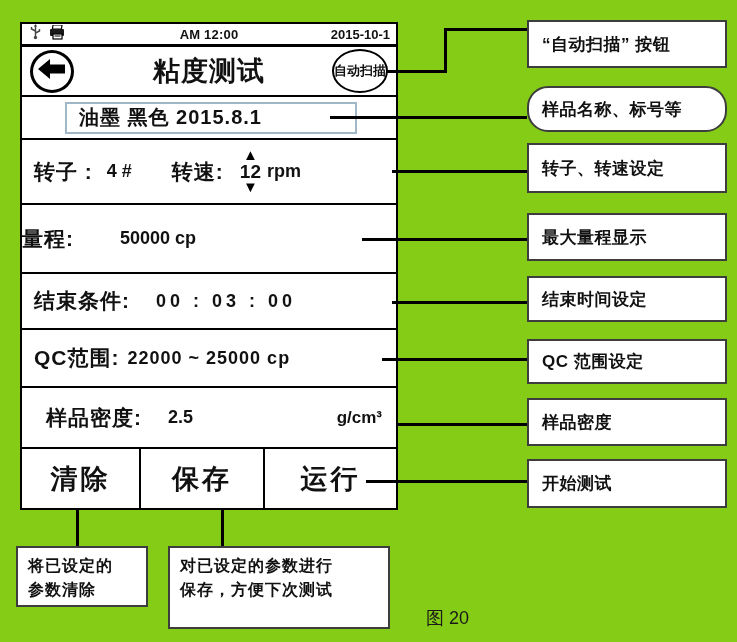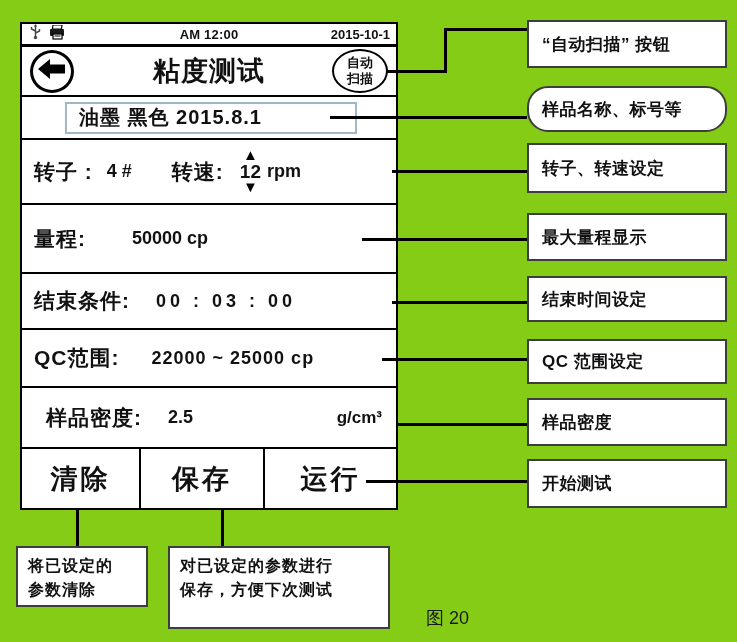--- a/index.html
+++ b/index.html
@@ -27,49 +27,49 @@
   .status-date { margin-left:auto; font-size:13px; font-weight:bold; }
 
   .title-row { height:50px; padding:0 8px; justify-content:space-between; }
   .back-btn {
     width:44px; height:43px; border:3px solid #000; border-radius:50%;
     display:flex; align-items:center; justify-content:center; background:#fff;
   }
   .screen-title { position:absolute; left:0; right:0; text-align:center; font-size:27px; font-weight:bold; letter-spacing:1px; }
   .autoscan-btn {
     width:56px; height:44px; border:2.5px solid #000; border-radius:50%;
-    display:flex; flex-direction:column; align-items:center; justify-content:center;
+    display:flex; flex-direction:row; align-items:center; justify-content:center;
     font-size:13px; font-weight:bold; line-height:1.25; background:#fff; z-index:2;
   }
 
   .sample-row { height:43px; }
   .sample-box {
     margin-left:43px; width:292px; height:32px;
     border:2px solid #9fb7c6; display:flex; align-items:center;
     padding-left:12px; font-size:20px; font-weight:bold; letter-spacing:1px;
   }
 
   .rotor-row { height:65px; padding-left:12px; font-weight:bold; }
   .label { font-size:21px; font-weight:bold; letter-spacing:1px; }
   .value { font-size:18px; font-weight:bold; }
   .rotor-row .value { margin-left:14px; }
   .rotor-row .speed-label { margin-left:40px; }
   .spinner { display:inline-flex; flex-direction:column; align-items:center; margin-left:16px; line-height:1; }
   .spinner .arrow { font-size:15px; line-height:.85; color:#000; }
   .spinner .num { font-size:19px; font-weight:bold; line-height:1.05; }
   .rotor-row .unit { font-size:18px; font-weight:bold; margin-left:6px; }
 
-  .range-row { height:69px; padding-left:12px; }
+  .range-row { height:69px; }
   .range-row .value { margin-left:46px; }
 
   .end-row { height:56px; padding-left:12px; }
   .end-row .value { margin-left:26px; letter-spacing:4px; }
 
   .qc-row { height:58px; padding-left:12px; }
-  .qc-row .value { margin-left:32px; letter-spacing:1px; }
+  .qc-row .value { margin-left:8px; letter-spacing:1px; }
 
   .density-row { height:61px; padding-left:24px; }
   .density-row .value { margin-left:26px; }
   .density-row .unit { margin-left:auto; margin-right:14px; font-size:17px; font-weight:bold; }
 
   .buttons-row { flex:1; border-bottom:none; display:flex; align-items:stretch; padding:0; }
   .fn-btn {
     display:flex; align-items:center; justify-content:center;
     font-size:27px; font-weight:bold; letter-spacing:3px;
     border-right:2px solid #000; background:#fff;

